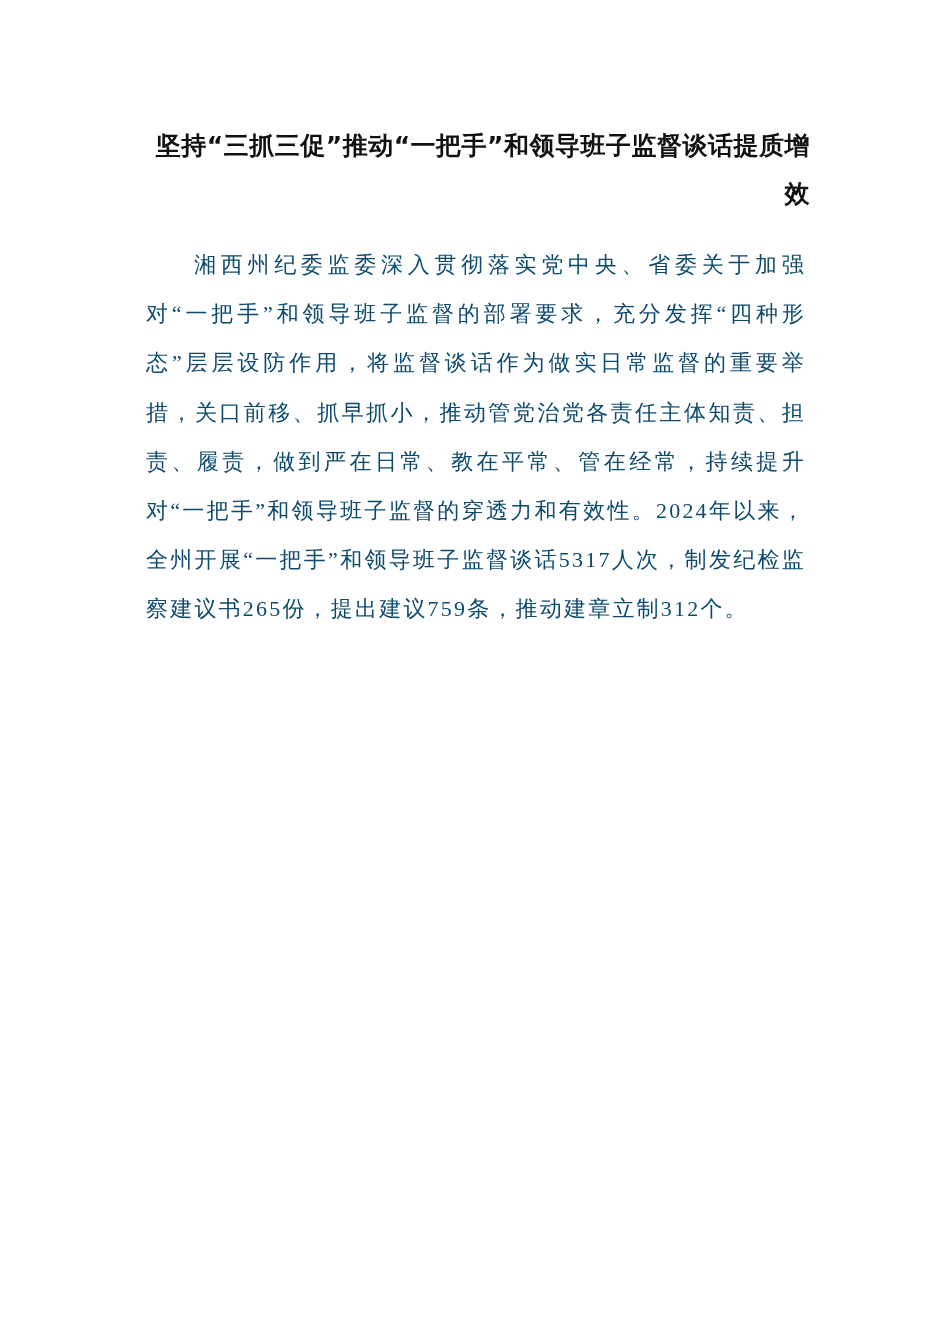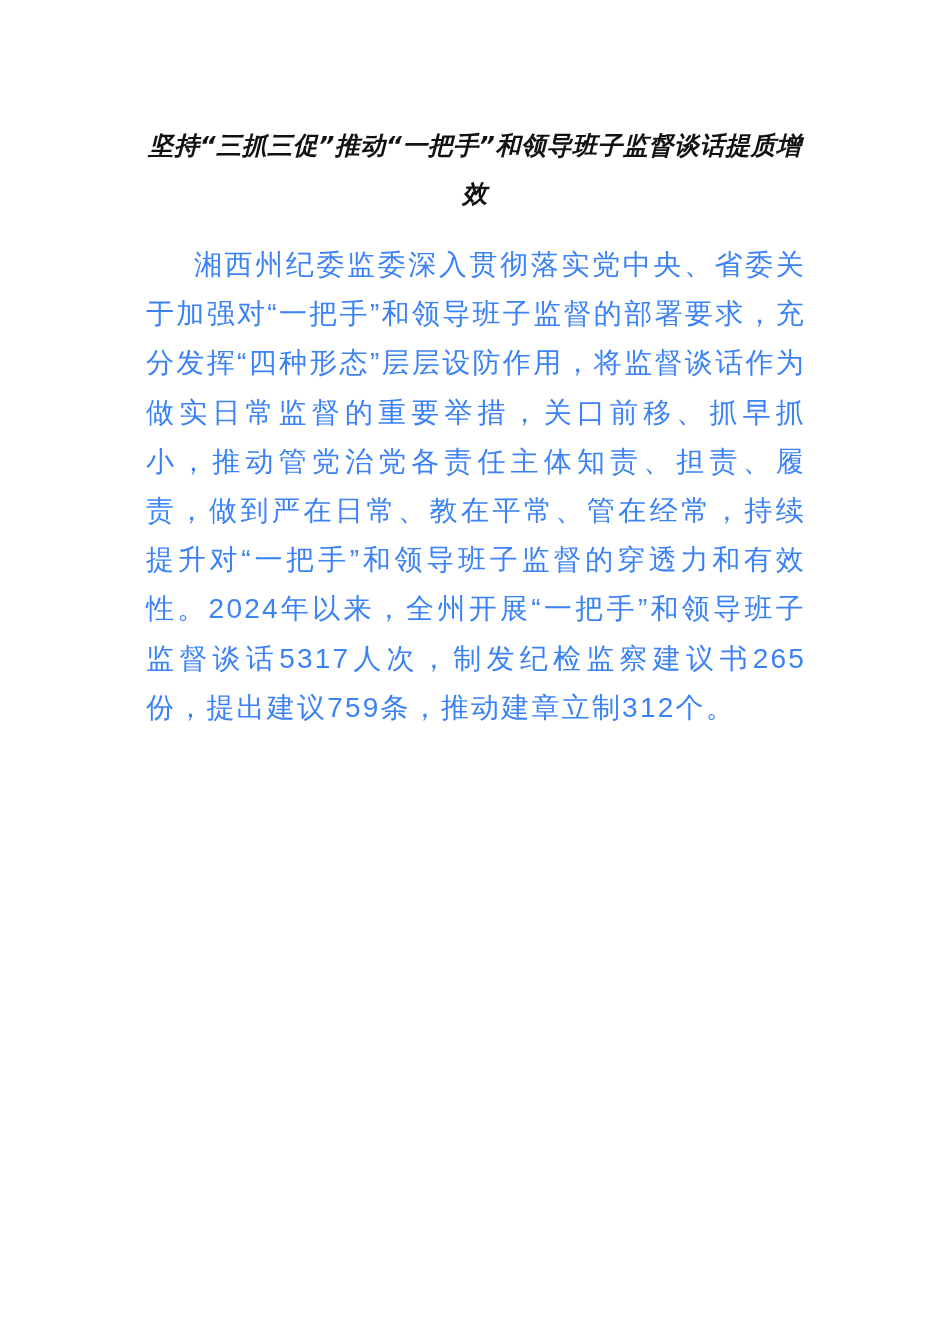--- a/index.html
+++ b/index.html
@@ -3,28 +3,27 @@
 <meta charset="utf-8">
 <style>
   html, body { margin: 0; padding: 0; background: #ffffff; }
   body { width: 950px; height: 1344px; position: relative; overflow: hidden; }
   .page {
     position: absolute; left: 0; top: 0; width: 950px; height: 1344px; background: #ffffff;
   }
   .title {
     position: absolute; left: 140px; width: 670px; top: 122px;
     font-family: "DejaVu Sans", sans-serif; font-weight: bold;
-    font-size: 25px; line-height: 48px; color: #111; text-align: center;
+    font-size: 25px; line-height: 48px; color: #111; text-align: right;
     letter-spacing: 0.5px;
-    font-style: italic;
   }
   .body {
     position: absolute; left: 146px; width: 660px; top: 240px;
-    font-family: Liberation Sans, sans-serif;
-    font-size: 28px; line-height: 49.2px; color: #3b82f6;
+    font-family: Liberation Serif, serif;
+    font-size: 22px; line-height: 49.2px; color: #0c4a6e;
     text-align: justify; letter-spacing: 2.2px;
   }
   .body p { margin: 0; text-indent: 48px; }
 </style>
 </head>
 <body>
 
 <div class="page">
   <div class="title">坚持“三抓三促”推动“一把手”和领导班子监督谈话提质增效</div>
   <div class="body">

